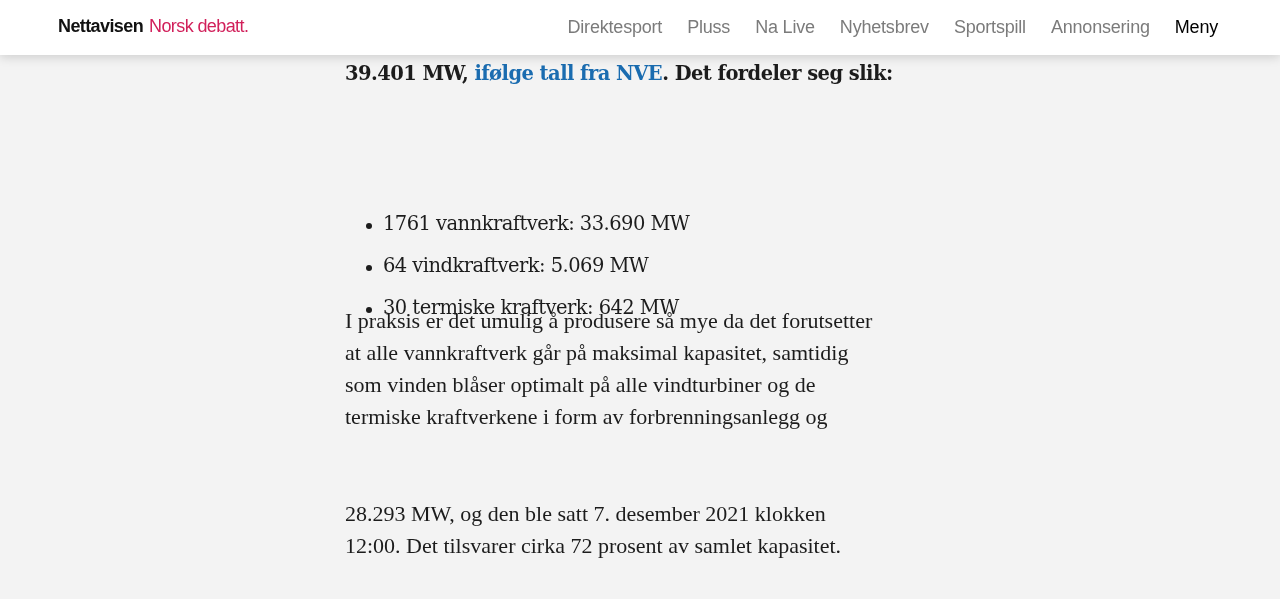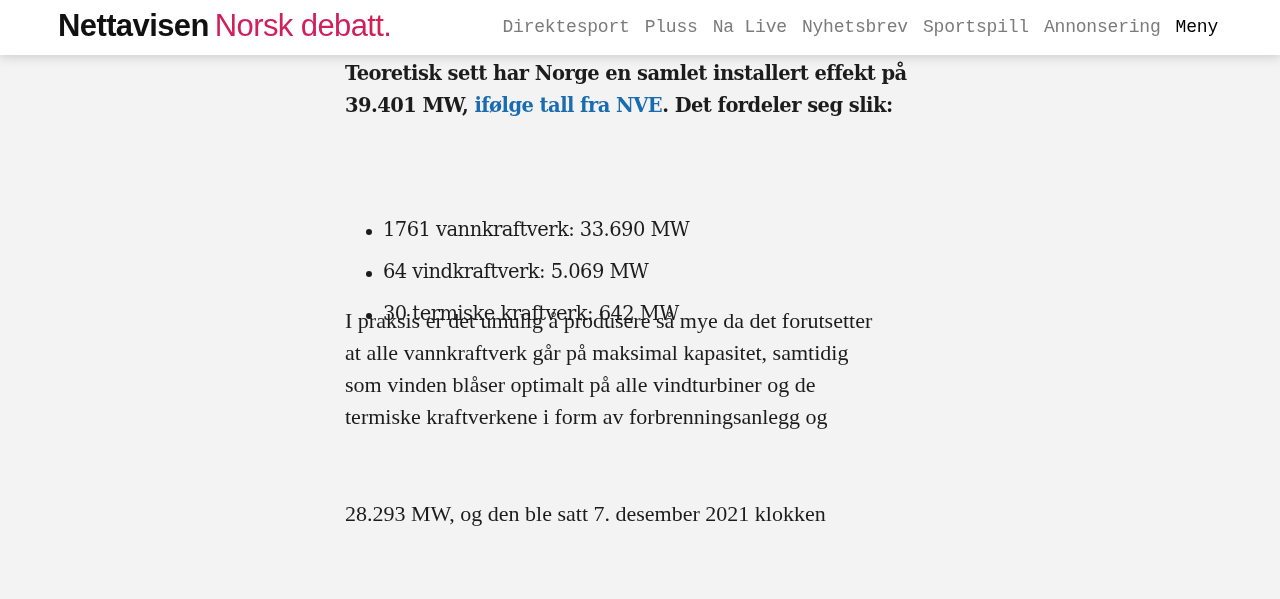--- a/index.html
+++ b/index.html
@@ -9,43 +9,43 @@
     }
     .header {
       position: absolute; top: 0; left: 0; width: 1280px; height: 55px;
       background: #ffffff;
       box-shadow: 0 2px 10px rgba(0,0,0,0.16);
       z-index: 2;
     }
     .logo {
       position: absolute; left: 58px; top: 11px;
       font-family: "Liberation Sans", sans-serif;
-      font-size: 31px; line-height: 30px; letter-spacing: -0.6px;
+      font-size: 18px; line-height: 30px; letter-spacing: -0.6px;
       white-space: nowrap; text-decoration: none;
     }
     .logo-brand { color: #111111; font-weight: 700; }
     .logo-section { color: #d11f5a; font-weight: 400; margin-left: 6px; }
     .nav {
       position: absolute; right: 62px; top: 14px;
-      display: flex; gap: 15px;
-      font-family: Liberation Mono, monospace;
+      display: flex; gap: 25px;
+      font-family: Liberation Sans, sans-serif;
       font-size: 18px; line-height: 26px; letter-spacing: -0.2px;
     }
     .nav a { color: #7b7b7b; text-decoration: none; white-space: nowrap; }
     .nav a.menu { color: #000000; }
     .article {
       position: absolute; left: 345px; top: 55px; width: 600px;
       font-family: "DejaVu Serif", "Liberation Serif", serif;
       color: #1c1c1c;
       font-size: 19.5px; line-height: 32px;
       letter-spacing: -0.55px;
     }
     .lead { position: absolute; top: 3px; left: 0; font-weight: 700; white-space: nowrap; }
     .lead a { color: #1a6cb0; text-underline-offset: 3px; }
-    ul.facts { position: absolute; top: 159px; left: 0; list-style: none; }
+    ul.facts { position: absolute; top: 153px; left: 0; list-style: none; }
     ul.facts li { position: relative; padding-left: 38px; height: 42px; line-height: 32px; white-space: nowrap; }
     ul.facts li::before {
       content: ""; position: absolute; left: 21px; top: 15px;
       width: 6px; height: 6px; border-radius: 50%; background: #1c1c1c;
     }
     .p1 { position: absolute; top: 250px; left: 0; white-space: nowrap; font-family: Liberation Serif, serif; font-size: 22px; letter-spacing: 0; }
     .p2 { position: absolute; top: 443px; left: 0; white-space: nowrap; font-family: "Liberation Serif", serif; font-size: 22px; letter-spacing: 0; }
     .p1 div, .p2 div { height: 32px; }
   </style>
 </head>
@@ -61,33 +61,33 @@
     <a>Na Live</a>
     <a>Nyhetsbrev</a>
     <a>Sportspill</a>
     <a>Annonsering</a>
     <a class="menu">Meny</a>
   </nav>
 </header>
 
 <main class="article">
   <div class="lead">
-    <div>Teoretisk sett har Norge en samlet installert effekt på</div>
     <div><span>39.401 MW, </span><a>ifølge tall fra NVE</a><span>. Det fordeler seg slik:</span></div>
   </div>
 
   <ul class="facts">
     <li>1761 vannkraftverk: 33.690 MW</li>
     <li>64 vindkraftverk: 5.069 MW</li>
     <li>30 termiske kraftverk: 642 MW</li>
   </ul>
 
   <div class="p1">
     <div>I praksis er det umulig å produsere så mye da det forutsetter</div>
     <div>at alle vannkraftverk går på maksimal kapasitet, samtidig</div>
     <div>som vinden blåser optimalt på alle vindturbiner og de</div>
     <div>termiske kraftverkene i form av forbrenningsanlegg og</div>
   </div>
 
   <div class="p2">
     <div>28.293 MW, og den ble satt 7. desember 2021 klokken</div>
+    <div>12:00. Det tilsvarer cirka 72 prosent av samlet kapasitet.</div>
   </div>
 </main>
 
 </body></html>

